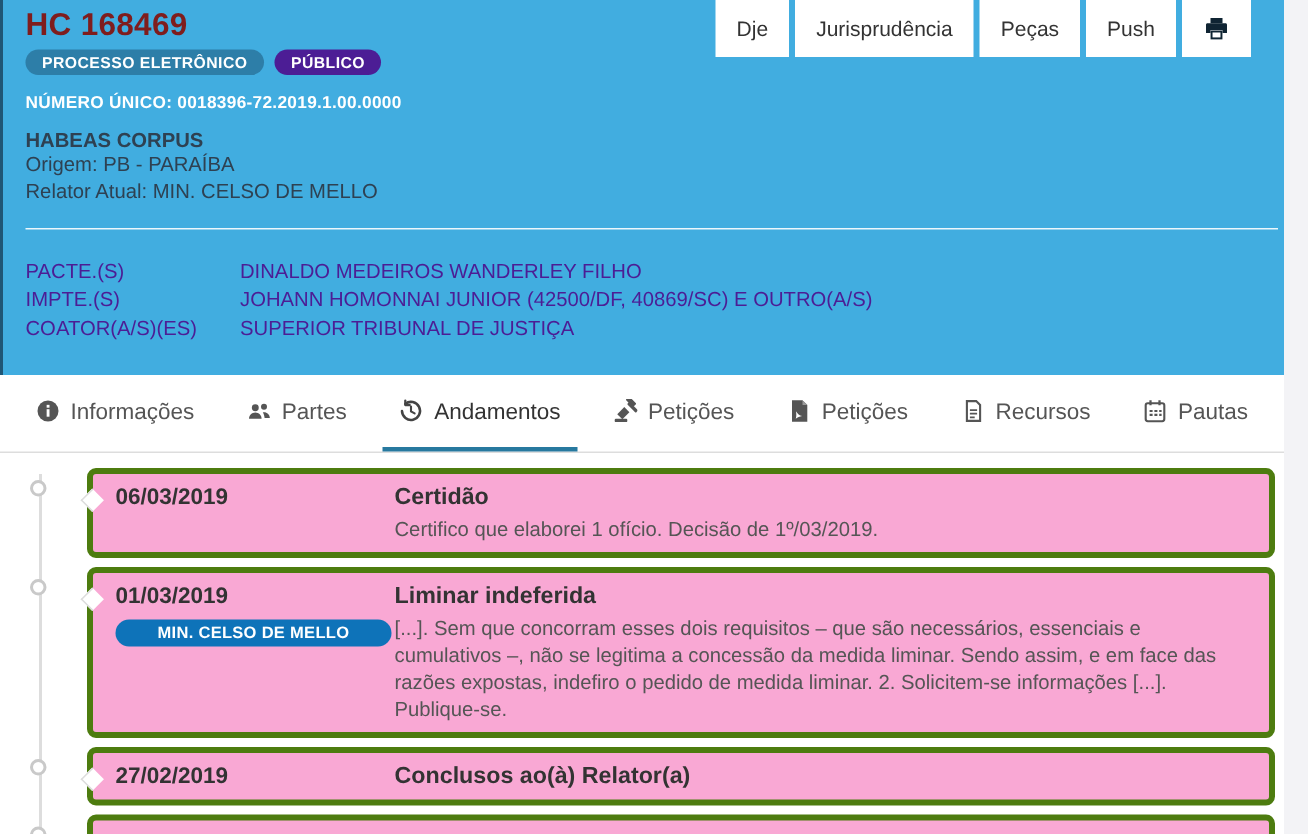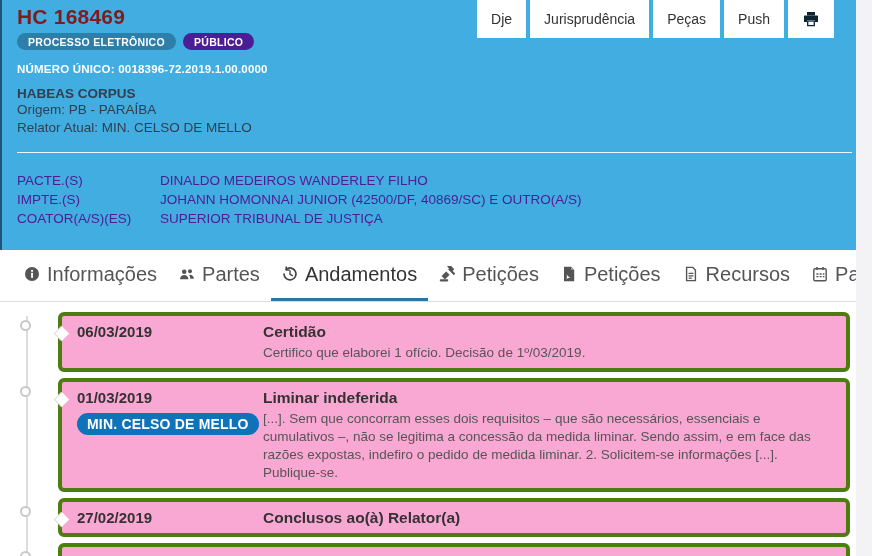--- a/index.html
+++ b/index.html
@@ -31,41 +31,41 @@
   
   .header-actions { position:absolute; top:0; right:22px; display:flex; gap:4px; z-index:2; }
   .action-btn { background:#fff; color:#333; font-size:14px; height:38px; padding:0 14px;
                 display:flex; align-items:center; justify-content:center; cursor:pointer; border:none; }
   .print-btn { width:46px; padding:0; }
   .print-btn svg { width:17px; height:17px; }
 
   
   .tabbar { width:856px; height:52px; background:#fff; border-bottom:1px solid #ddd;
             display:flex; justify-content:space-between; align-items:stretch; padding:0 13px; }
-  .tab { display:flex; align-items:center; gap:7px; font-size:20px; color:#555;
+  .tab { display:flex; align-items:center; gap:7px; font-size:15px; color:#555;
          padding:0 11px; border-bottom:3px solid transparent; cursor:pointer; white-space:nowrap; }
   .tab.active { border-bottom-color:#27799f; color:#333; }
   .tab-icon { display:inline-flex; width:16px; height:16px; }
   .tab-icon svg { width:16px; height:16px; }
 
   
   .content { position:relative; width:856px; height:254px; padding-top:10px; background:#fff; overflow:hidden; }
   .timeline-line { position:absolute; left:26px; top:14px; width:2px; height:260px; background:#ddd; z-index:0; }
   .entry { position:relative; margin:0 6px 6px 58px; z-index:1; }
   .entry-dot { position:absolute; left:-38px; top:8px; width:11px; height:11px; background:#fff;
                border:2px solid #c9c9c9; border-radius:50%; }
   .card { position:relative; background:#f9a8d4; border:4px solid #4d7c0f; border-radius:6px;
           padding:6px 15px; display:flex; min-height:28px; }
   .card::before { content:""; position:absolute; left:-6px; top:12px; width:10px; height:10px;
                   background:#fff; border-left:1px solid #dcdcdc; border-bottom:1px solid #dcdcdc;
                   transform:rotate(45deg); }
   .date-col { width:186px; flex-shrink:0; }
   .entry-date { font-size:15px; font-weight:bold; color:#333; line-height:19px; }
   .minister-badge { display:inline-block; margin-top:6px; background:#0e73b9; color:#fff;
-                    font-size:14px; font-weight:bold; padding:3px 10px; border-radius:11px;
+                    font-size:11px; font-weight:bold; padding:3px 28px; border-radius:11px;
                     letter-spacing:.2px; }
   .detail-col { flex:1; padding-right:4px; }
   .entry-title { font-size:15.5px; font-weight:bold; color:#333; line-height:19px; }
   .entry-desc { margin-top:3px; font-size:13.5px; color:#555; line-height:18px; }
 </style>
 </head>
 <body>
 
 <div class="page">
   <div class="right-strip"></div>

